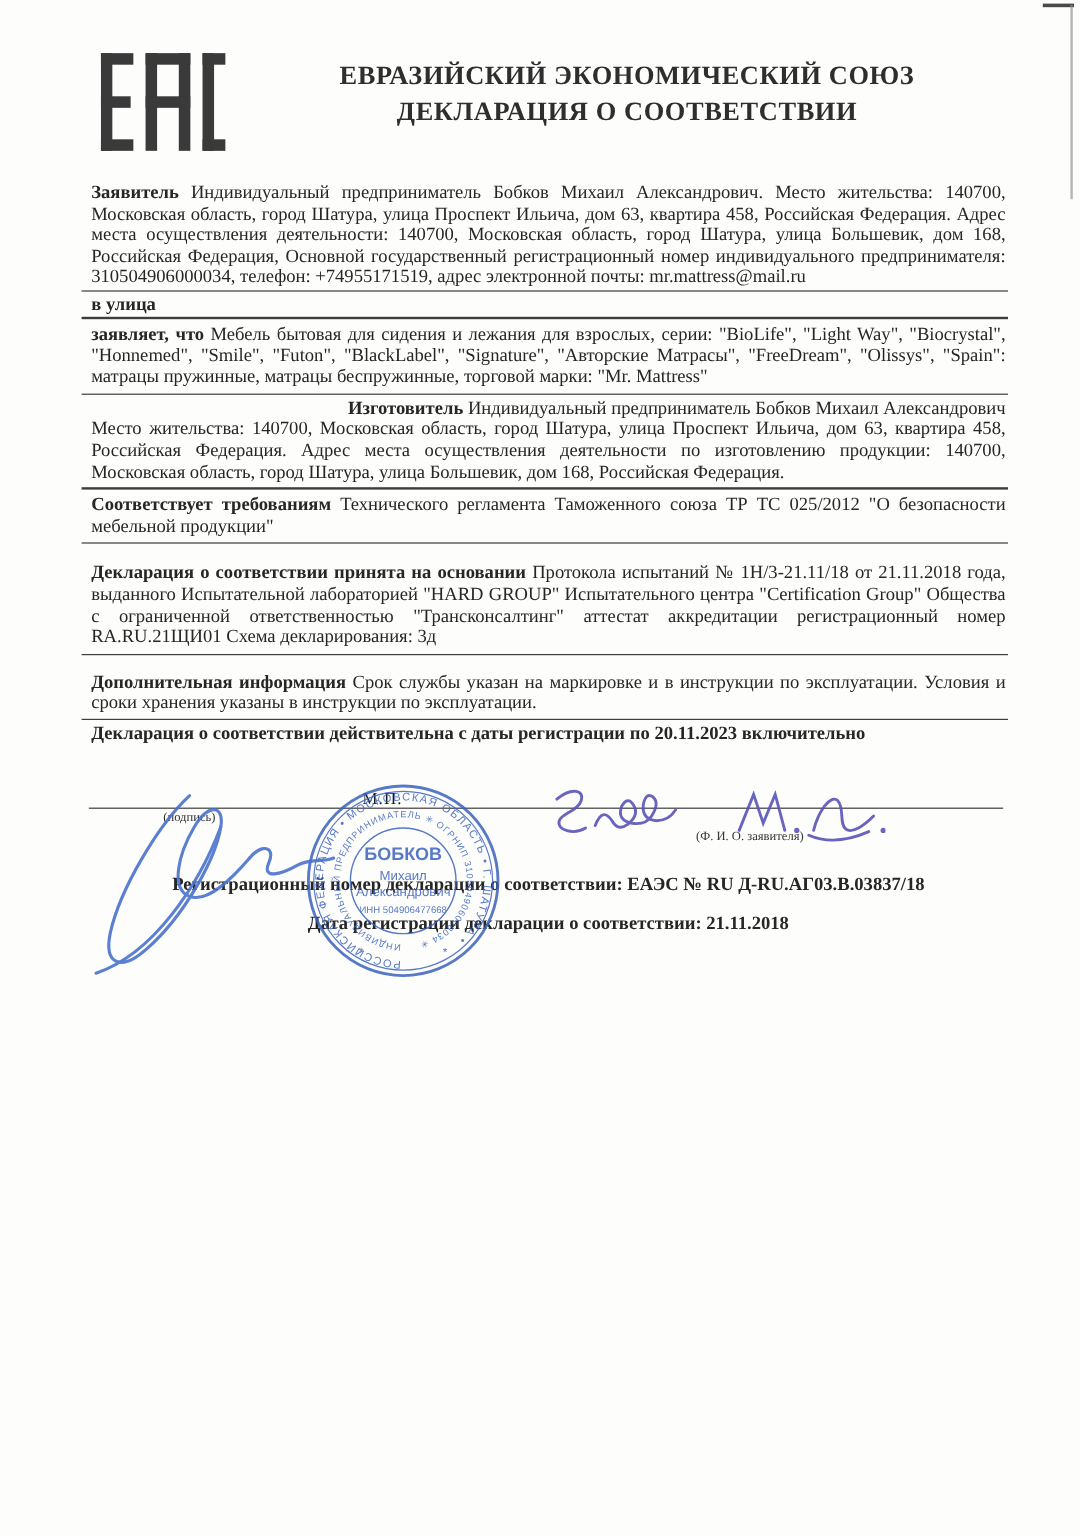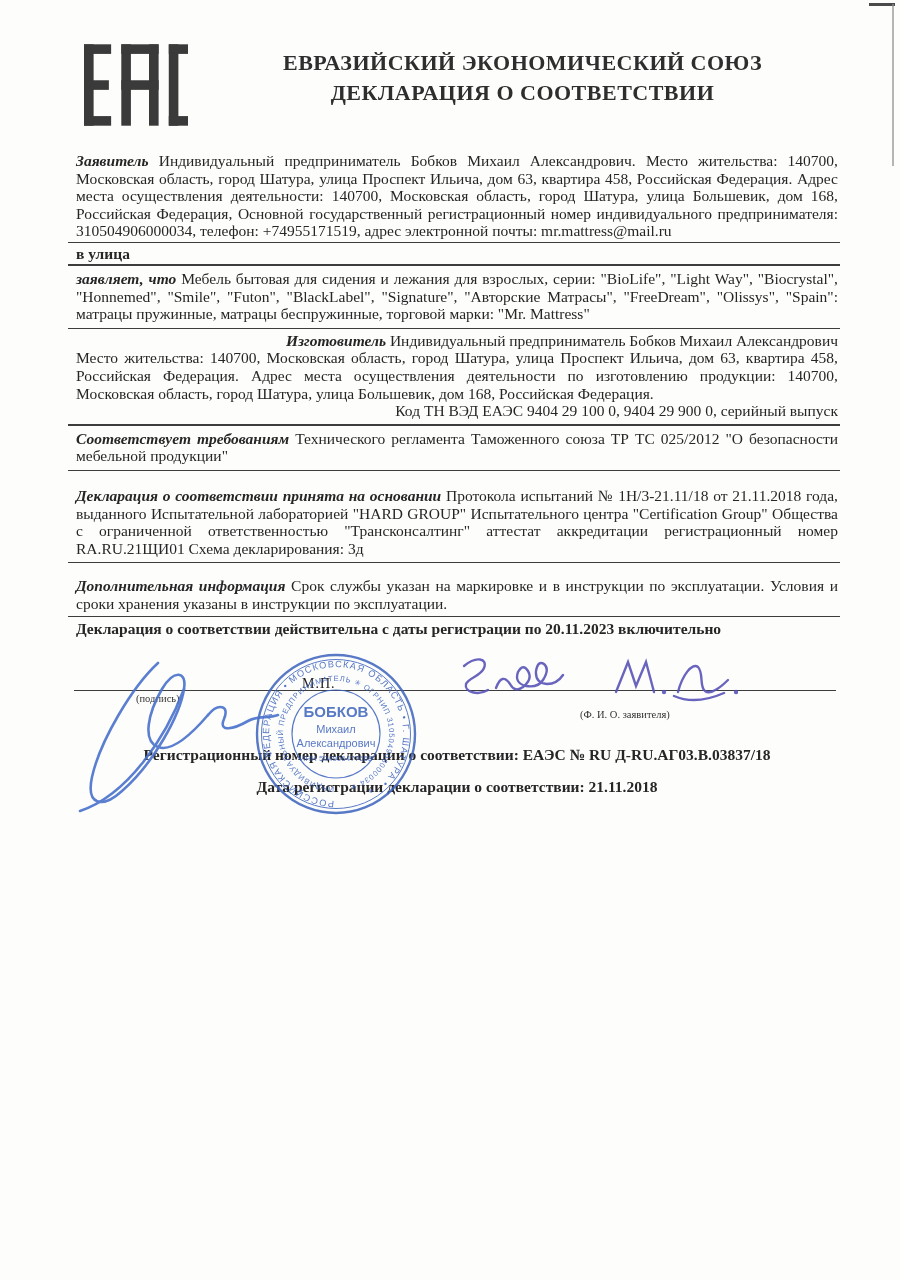--- a/index.html
+++ b/index.html
@@ -16,21 +16,21 @@
   }
   
   .header{display:flex;align-items:flex-start;margin-bottom:26px;gap:19px;}
   .eac-logo{width:104px;height:82px;flex:0 0 auto;margin-left:8px;margin-top:2px;}
   .titles{flex:1;text-align:center;padding-top:6px;}
   .titles .t1,.titles .t2{
     font-weight:bold;font-size:22px;line-height:30px;letter-spacing:.5px;color:#2e2e2e;
   }
   
   .para{font-size:15.5px;line-height:17.6px;margin:0;text-align:justify;}
-  .para .lead{font-weight:bold;font-style:italic;}
+  .para .lead{font-weight:bold;}
   .line-left{text-align:right;}
   .rule{border:none;border-top:2px solid #3d3d3d;margin:2px 0 2px -8px;width:772px;}
   .rule.thin{border-top-width:1.5px;}.gap12{height:12px;}.gap14{height:14px;}
   .inperson{font-size:15.5px;font-weight:bold;margin:1px 0;line-height:17px;}
   .validity{font-size:15.5px;font-weight:bold;margin:3px 0 0 0;line-height:18px;text-align:left;}
   
   .sig-zone{position:relative;height:108px;}
   .sig-line{position:absolute;left:-2px;right:2px;top:52px;border-top:1.6px solid #3d3d3d;}
   .sig-label{position:absolute;top:55px;font-size:10.5px;color:#333;}
   .lbl-sign{left:60px;}
@@ -86,21 +86,20 @@
   <hr class="rule">
 
   <div style="padding:2px 0 3px 0;">
     <p class="para"><span class="lead">заявляет, что </span><span>Мебель бытовая для сидения и лежания для взрослых, серии: "BioLife", "Light Way", "Biocrystal", "Honnemed", "Smile", "Futon", "BlackLabel", "Signature", "Авторские Матрасы", "FreeDream", "Olissys", "Spain": матрацы пружинные, матрацы беспружинные, торговой марки: "Mr. Mattress"</span></p>
   </div>
   <hr class="rule thin">
 
   <div style="padding:1px 0 2px 0;">
     <p class="para line-left"><span class="lead">Изготовитель </span><span>Индивидуальный предприниматель Бобков Михаил Александрович</span></p>
     <p class="para">Место жительства: 140700, Московская область, город Шатура, улица Проспект Ильича, дом 63, квартира 458, Российская Федерация. Адрес места осуществления деятельности по изготовлению продукции: 140700, Московская область, город Шатура, улица Большевик, дом 168, Российская Федерация.</p>
-    <p class="para line-left">Код ТН ВЭД ЕАЭС 9404 29 100 0, 9404 29 900 0, серийный выпуск</p>
   </div>
   <hr class="rule">
 
   <div style="padding:2px 0 3px 0;">
     <p class="para"><span class="lead">Соответствует требованиям </span><span>Технического регламента Таможенного союза ТР ТС 025/2012 "О безопасности мебельной продукции"</span></p>
   </div>
   <hr class="rule thin">
 
   <div class="gap14"></div>
 

